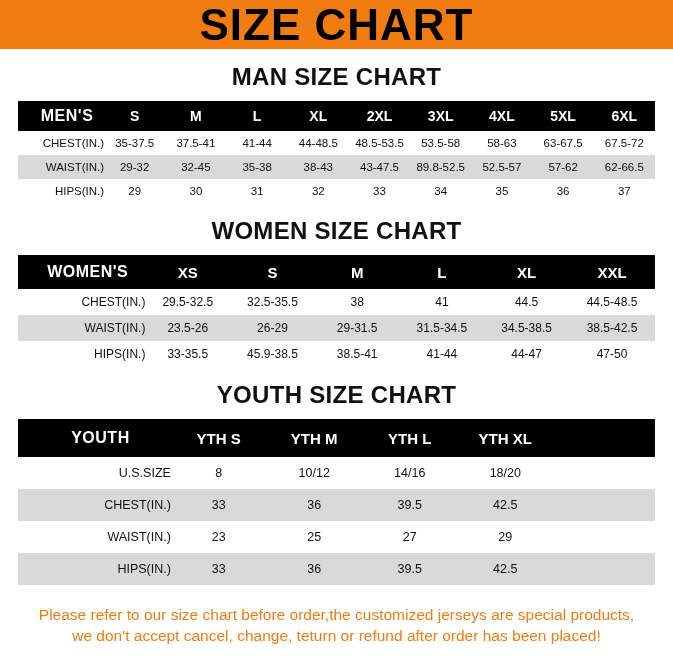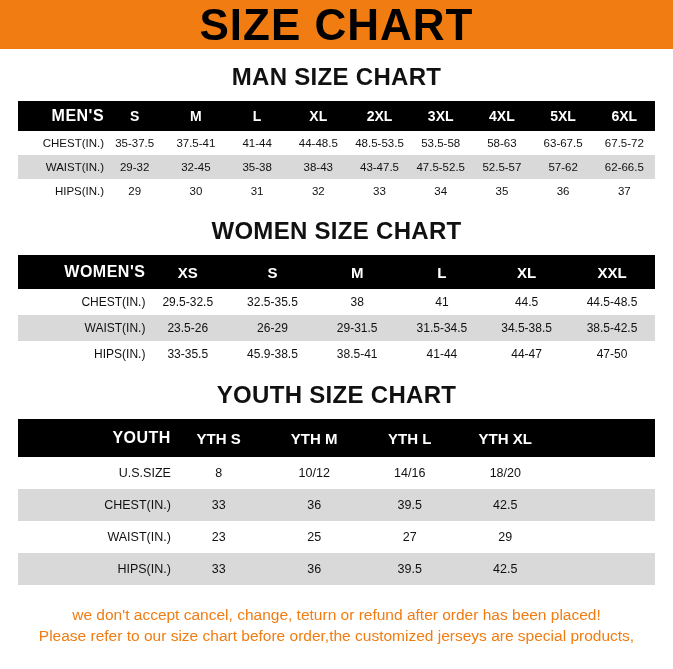--- a/index.html
+++ b/index.html
@@ -63,21 +63,21 @@
   .hdr-row th {
     background: #000000;
     color: #ffffff;
     height: 30px;
     font-size: 14px;
     font-weight: bold;
     text-align: center;
     vertical-align: middle;
   }
   .hdr-row th.first {
-    text-align: right;
+    text-align: center;
     padding-left: 12px;
     font-size: 16px;
     letter-spacing: 0.5px;
   }
   .body-row td {
     height: 24px;
     font-size: 11.5px;
     color: #111111;
     text-align: center;
     vertical-align: middle;
@@ -161,21 +161,21 @@
           <td>63-67.5</td>
           <td>67.5-72</td>
         </tr>
         <tr class="body-row row-grey">
           <td class="first">WAIST(IN.)</td>
           <td>29-32</td>
           <td>32-45</td>
           <td>35-38</td>
           <td>38-43</td>
           <td>43-47.5</td>
-          <td>47.5-52.5</td>
+          <td>89.8-52.5</td>
           <td>52.5-57</td>
           <td>57-62</td>
           <td>62-66.5</td>
         </tr>
         <tr class="body-row row-light">
           <td class="first">HIPS(IN.)</td>
           <td>29</td>
           <td>30</td>
           <td>31</td>
           <td>32</td>
@@ -296,17 +296,17 @@
           <td>36</td>
           <td>39.5</td>
           <td>42.5</td>
           <td></td>
         </tr>
       </tbody>
     </table>
   </div>
 
   <div class="footer-note">
+    <div>Please refer to our size chart before order,the customized jerseys are special products,</div>
     <div>we don't accept cancel, change, teturn or refund after order has been placed!</div>
-    <div>Please refer to our size chart before order,the customized jerseys are special products,</div>
   </div>
 
 </div>
 
 </body></html>

